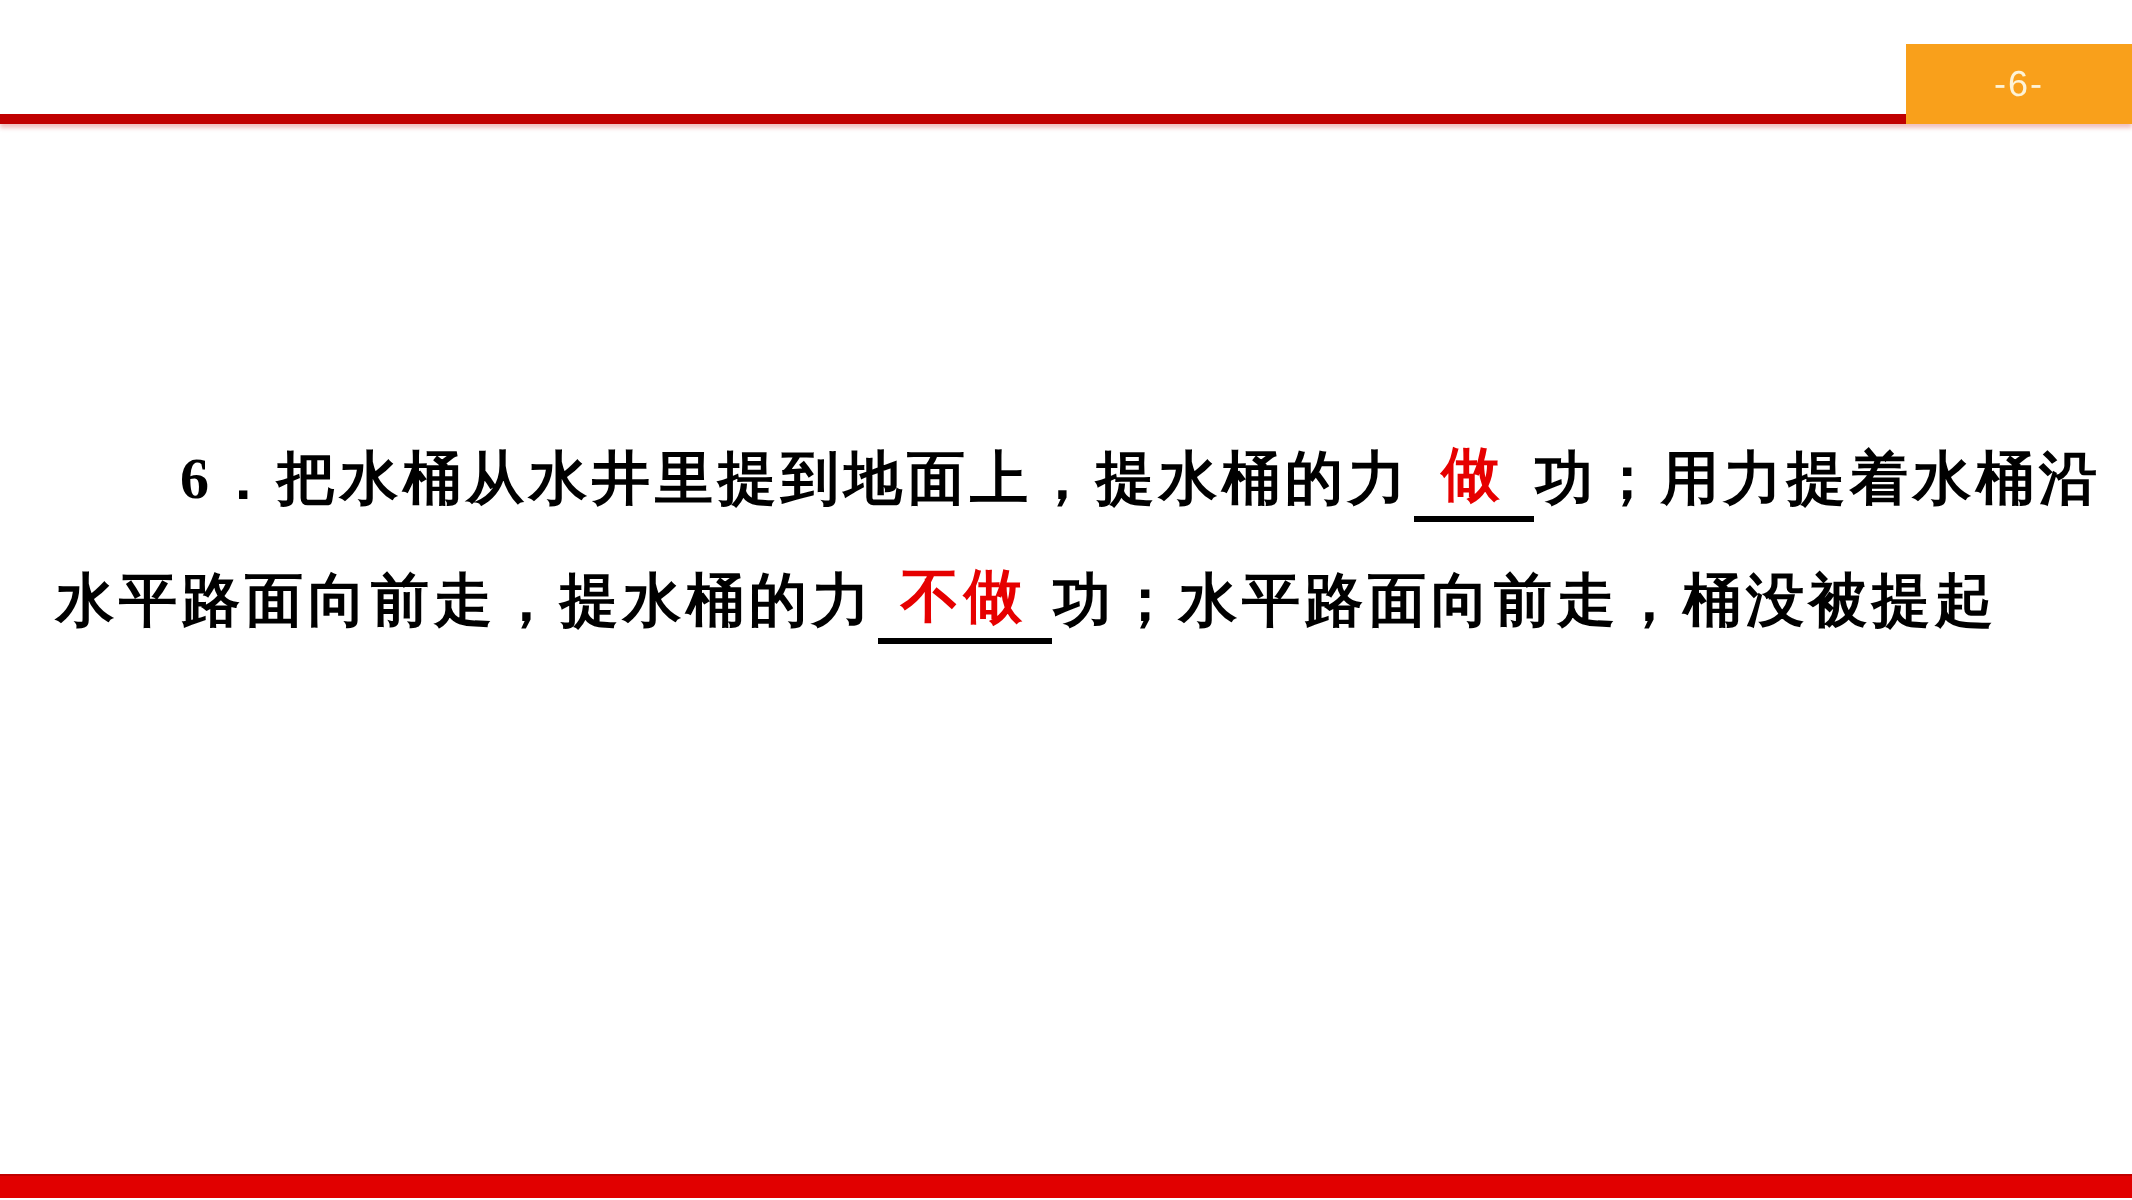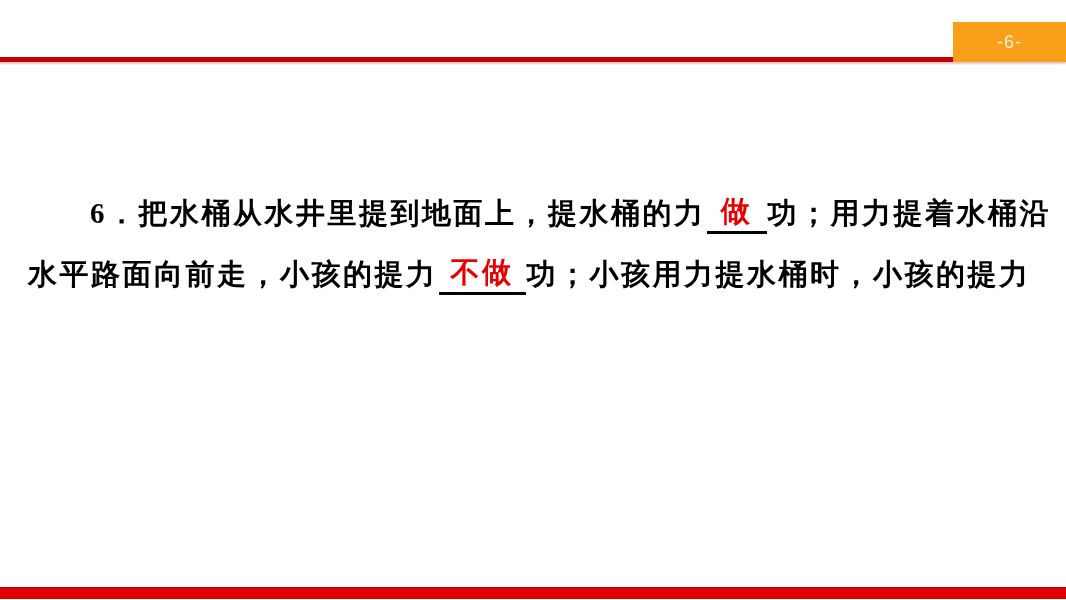--- a/index.html
+++ b/index.html
@@ -40,21 +40,21 @@
     position: absolute;
     left: 0; top: 587px;
     width: 1066px; height: 11px;
     background: #e10000;
     border-top: 1px solid #c00000;
   }
 
   
   .question {
     position: absolute;
-    left: 28px; top: 183px;
+    left: 28px; top: 210px;
     width: 1014px;
     color: #000000;
     font-size: 29px;
     font-weight: bold;
     line-height: 61px;
     letter-spacing: 2.5px;
     white-space: nowrap;
   }
   .q-line { height: 61px; }
   .q-line.indent { padding-left: 62px; }
@@ -83,19 +83,19 @@
   <span>-6-</span>
 </div>
 
 <div class="question">
 
   <div class="q-line indent">
     <span>6．把水桶从水井里提到地面上，提水桶的力</span><span class="blank"><span class="answer">做</span></span><span>功；用力提着水桶沿</span>
   </div>
 
   <div class="q-line">
-    <span>水平路面向前走，小孩的提力</span><span class="blank"><span class="answer">不做</span></span><span>功；小孩用力提水桶时，小孩的提力</span>
+    <span>水平路面向前走，提水桶的力</span><span class="blank"><span class="answer">不做</span></span><span>功；水平路面向前走，桶没被提起</span>
   </div>
 
 
 </div>
 
 <div class="bottom-rule"></div>
 
 </body></html>

